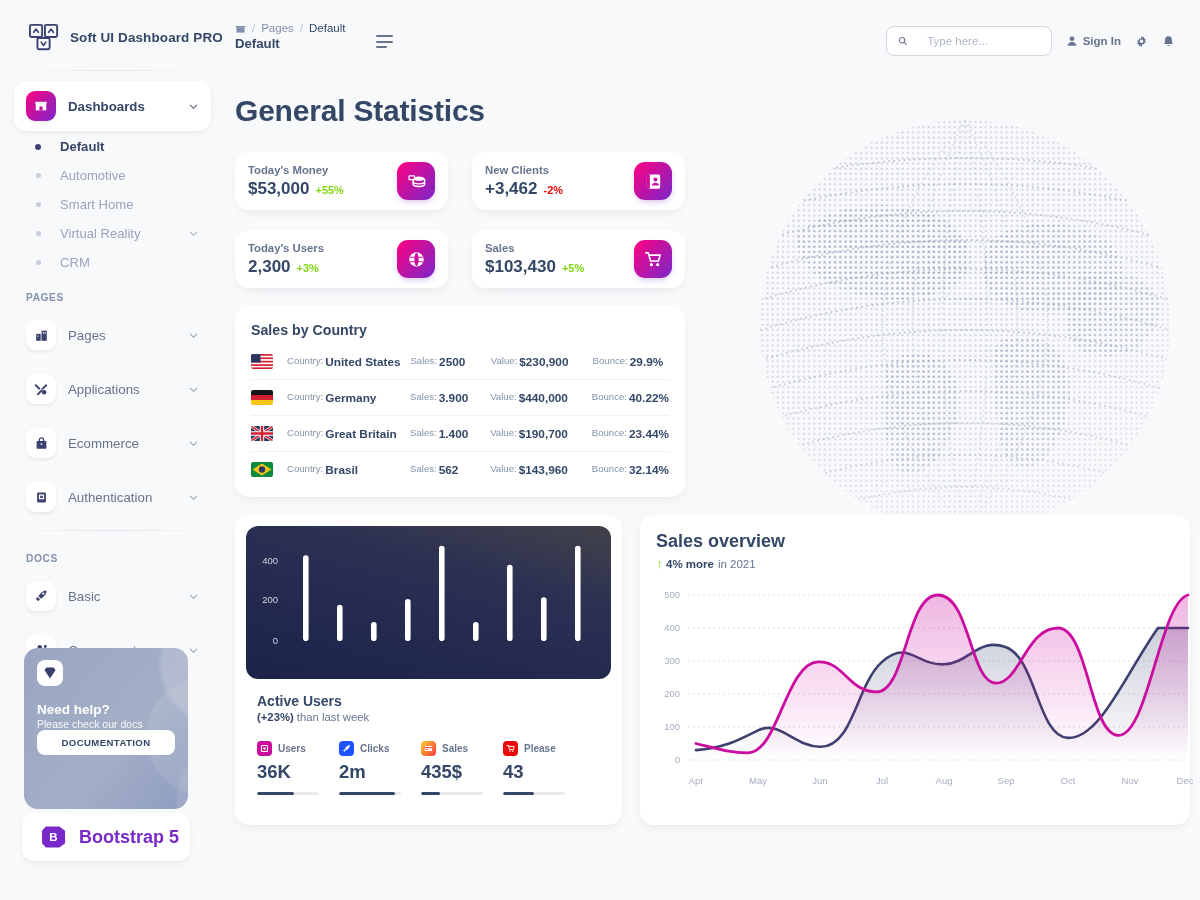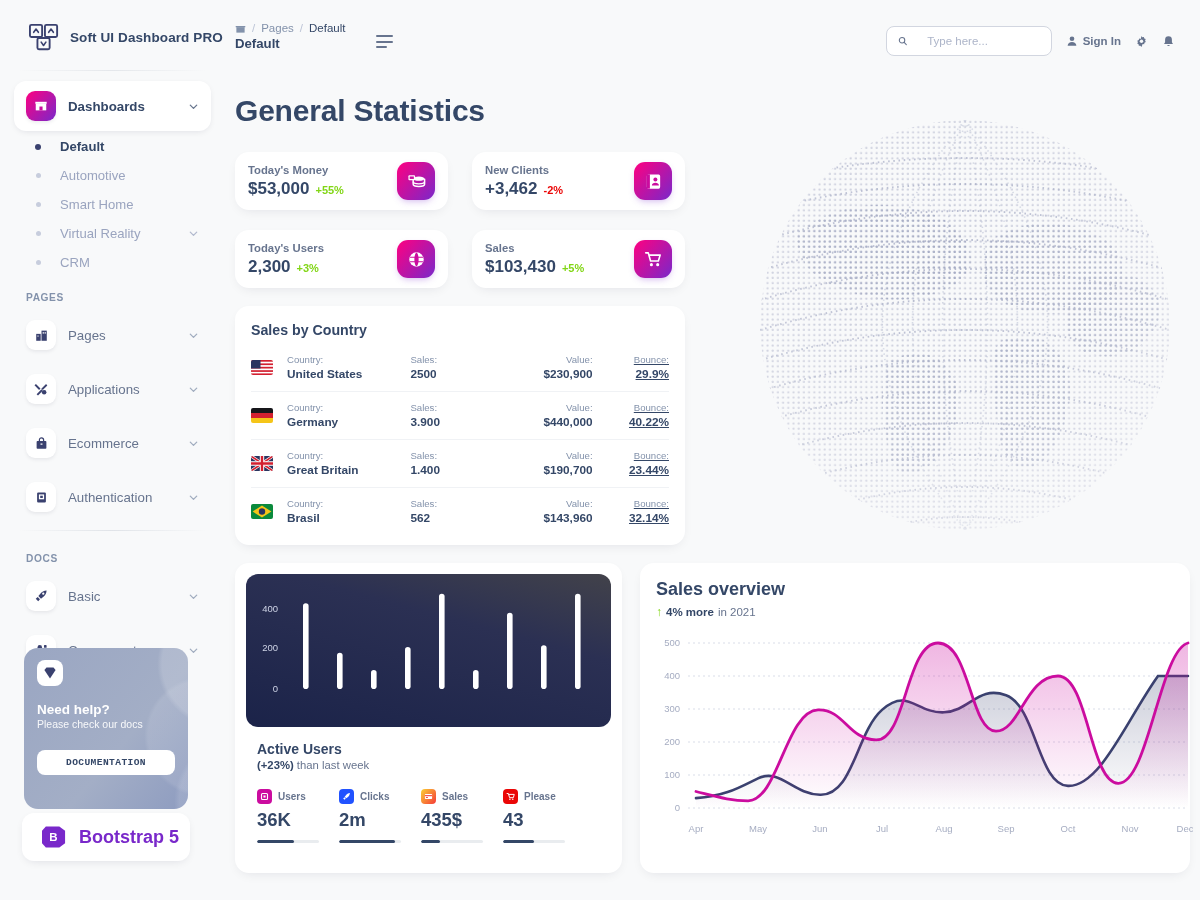--- a/index.html
+++ b/index.html
@@ -108,24 +108,24 @@
   }
   .help-title {
     margin-top: 16px; color: #fff; font-weight: 700; font-size: 13.5px;
     position: relative; z-index: 2;
   }
   .help-sub {
     color: rgba(255,255,255,.92); font-size: 10.5px; margin-top: 1px;
     position: relative; z-index: 2;
   }
   .help-btn {
-    margin-top: 20px; background: #fff; border: none; border-radius: 8px;
+    margin-top: 0; background: #fff; border: none; border-radius: 8px;
     width: 100%; padding: 7px 0; font-size: 9.6px; font-weight: 700;
     color: #344767; letter-spacing: .4px; cursor: pointer;
-    font-family: Liberation Mono, monospace;
+    font-family: Liberation Sans, sans-serif;
     position: relative; z-index: 2;
   }
   .bs-card {
     position: absolute; left: 22px; top: 813px;
     width: 168px; height: 48px; background: #fff; border-radius: 12px;
     display: flex; align-items: center; gap: 12px; padding-left: 20px;
     box-shadow: 0 3px 10px -3px rgba(20,20,50,.12);
   }
   .bs-logo { width: 25px; height: 22px; flex: 0 0 auto; }
   .bs-text { font-size: 18px; font-weight: 700; color: #7928ca; }
@@ -208,27 +208,27 @@
     box-shadow: 0 4px 12px -4px rgba(20,20,50,.10);
     width: 450px; padding: 16px 16px 10px 16px;
   }
   .country-title { font-size: 14.2px; font-weight: 700; color: #344767; margin-bottom: 6px; }
   .country-row {
     display: flex; align-items: center; padding: 10px 0;
     border-bottom: 1px solid #f0f2f5;
   }
   .country-row:last-child { border-bottom: none; }
   .flag { width: 22px; height: 15px; border-radius: 2px; flex: 0 0 auto; margin-right: 14px; }
-  .cell { display: flex; flex-direction: column; gap: 2px; }
+  .cell { display: flex; flex-direction: row; gap: 2px; }
   .cell-h { font-size: 9.6px; color: #8392ab; font-weight: 400; }
   .cell-v { font-size: 11.8px; font-weight: 700; color: #344767; }
   .c-country { width: 126px; text-align: left; }
   .c-sales   { width: 82px; text-align: left; }
   .c-value   { width: 104px; text-align: right; }
-  .c-bounce  { width: 78px; text-align: right; text-decoration: underline; }
+  .c-bounce  { width: 78px; text-align: right; }
 
   
   .bottom-row { display: flex; gap: 18px; margin-top: 18px; }
   .chart-card-left {
     background: #fff; border-radius: 14px;
     box-shadow: 0 4px 12px -4px rgba(20,20,50,.10);
     width: 387px; height: 310px; padding: 11px 11px 0 11px;
   }
   .bars-panel {
     width: 365px; height: 153px; border-radius: 12px;

